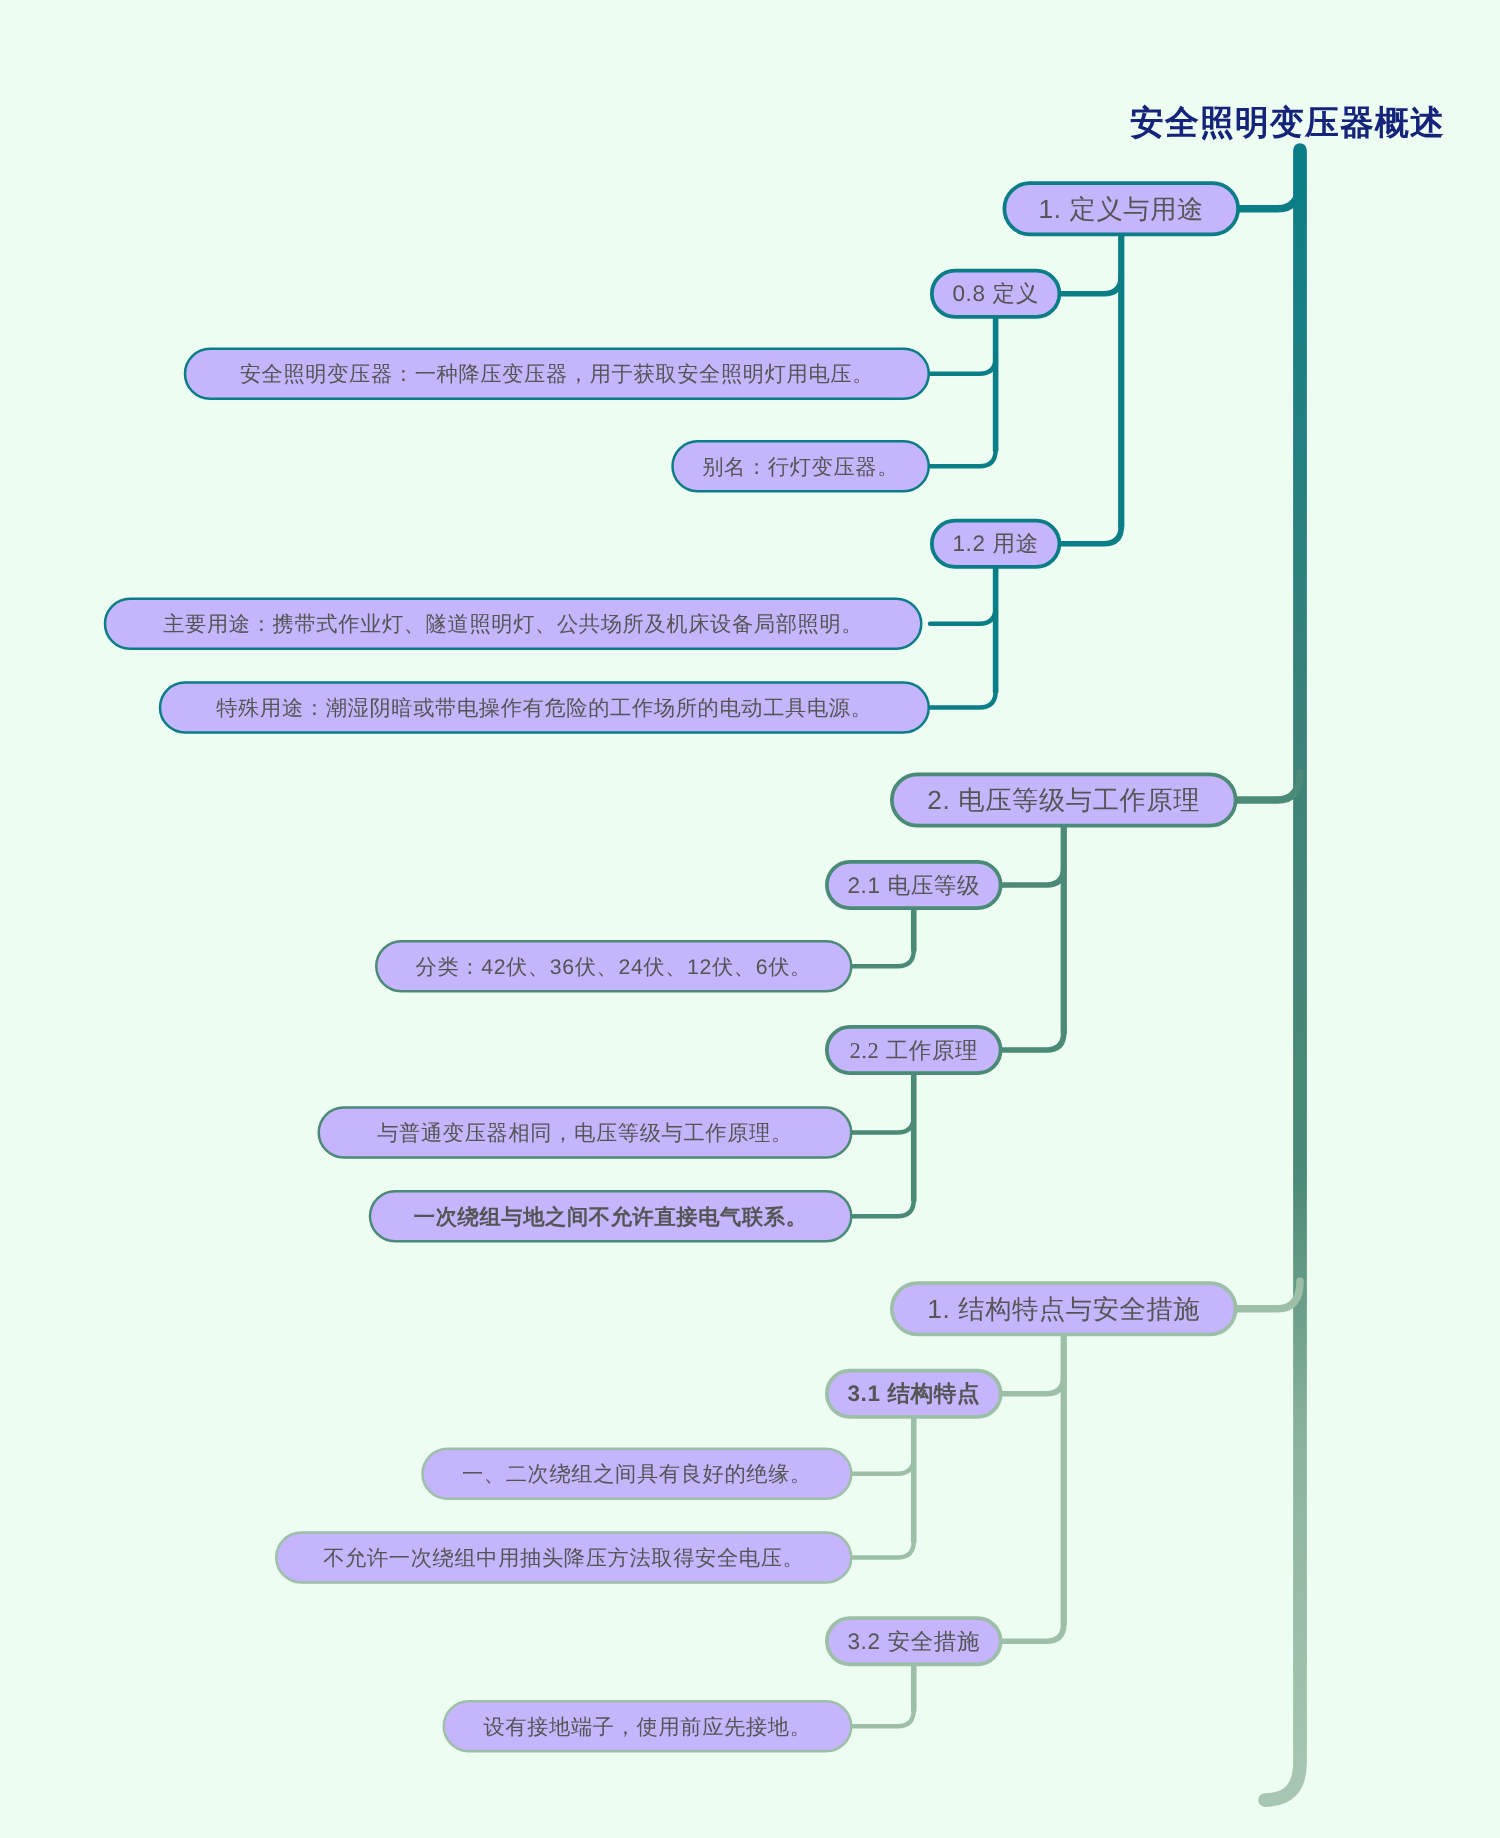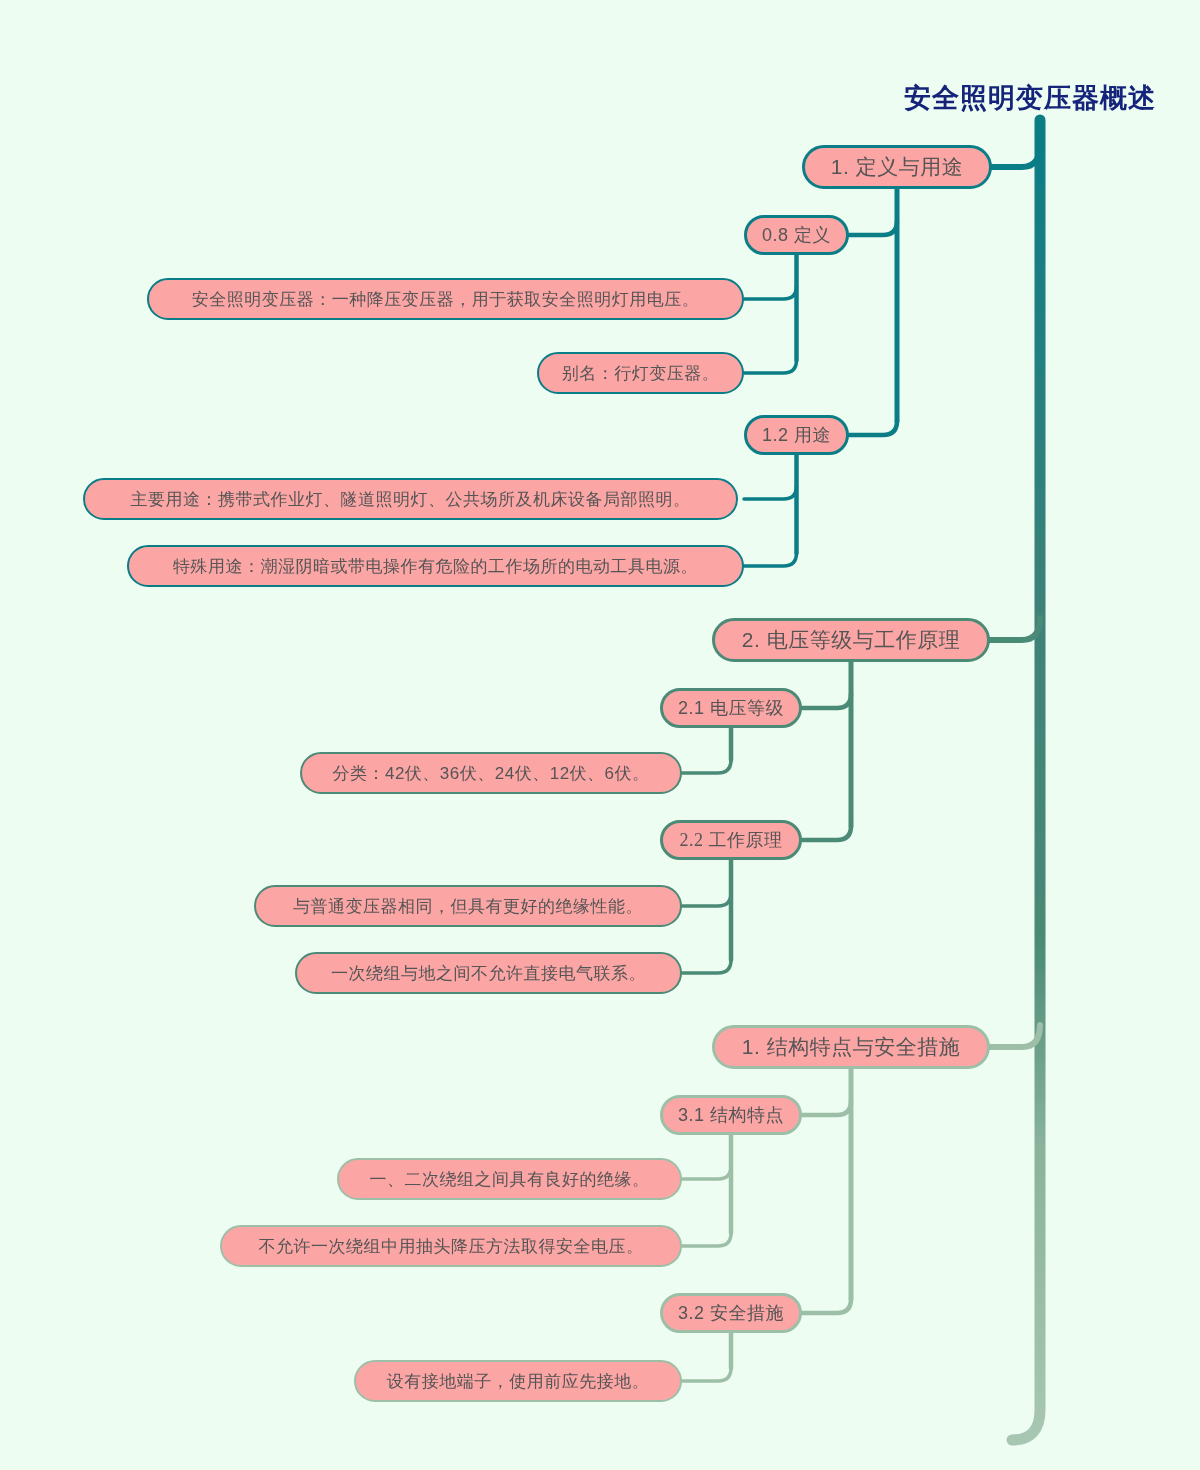--- a/index.html
+++ b/index.html
@@ -18,21 +18,21 @@
     font-size:27px;
     font-weight:bold;
     color:#15247a;
     letter-spacing:1px;
     white-space:nowrap;
   }
 
   .node{
     position:absolute;
     box-sizing:border-box;
-    background:#fca5a5;
+    background:#c4b5fd;
     border-style:solid;
     border-radius:22px;
     display:flex;
     align-items:center;
     justify-content:center;
     color:#555555;
     white-space:nowrap;
     letter-spacing:0.5px;
   }
   .node.lvl1{
@@ -112,22 +112,22 @@
       <div class="node lvl2" style="left: 712px; top: 215px; width: 105px; height: 40px; border-color: rgb(10, 125, 134);">0.8 定义</div>
       <div class="node lvl3" style="left: 115px; top: 278px; width: 597px; height: 42px; border-color: rgb(10, 125, 134);">安全照明变压器：一种降压变压器，用于获取安全照明灯用电压。</div>
       <div class="node lvl3" style="left: 505px; top: 352px; width: 207px; height: 42px; border-color: rgb(10, 125, 134);">别名：行灯变压器。</div>
       <div class="node lvl2" style="left: 712px; top: 415px; width: 105px; height: 40px; border-color: rgb(10, 125, 134);">1.2 用途</div>
       <div class="node lvl3" style="left: 51px; top: 478px; width: 655px; height: 42px; border-color: rgb(10, 125, 134);">主要用途：携带式作业灯、隧道照明灯、公共场所及机床设备局部照明。</div>
       <div class="node lvl3" style="left: 95px; top: 545px; width: 617px; height: 42px; border-color: rgb(10, 125, 134);">特殊用途：潮湿阴暗或带电操作有危险的工作场所的电动工具电源。</div>
       <div class="node lvl1" style="left: 680px; top: 618px; width: 278px; height: 44px; border-color: rgb(74, 138, 118);">2. 电压等级与工作原理</div>
       <div class="node lvl2" style="left: 628px; top: 688px; width: 142px; height: 40px; border-color: rgb(74, 138, 118);">2.1 电压等级</div>
       <div class="node lvl3" style="left: 268px; top: 752px; width: 382px; height: 42px; border-color: rgb(74, 138, 118);">分类：42伏、36伏、24伏、12伏、6伏。</div>
       <div class="node lvl2" style="left: 628px; top: 820px; width: 142px; height: 40px; border-color: rgb(74, 138, 118); font-family: Liberation Serif, serif;">2.2 工作原理</div>
-      <div class="node lvl3" style="left: 222px; top: 885px; width: 428px; height: 42px; border-color: rgb(74, 138, 118);">与普通变压器相同，但具有更好的绝缘性能。</div>
-      <div class="node lvl3" style="left: 263px; top: 952px; width: 387px; height: 42px; border-color: rgb(74, 138, 118);">一次绕组与地之间不允许直接电气联系。</div>
+      <div class="node lvl3" style="left: 222px; top: 885px; width: 428px; height: 42px; border-color: rgb(74, 138, 118);">与普通变压器相同，电压等级与工作原理。</div>
+      <div class="node lvl3" style="left: 263px; top: 952px; width: 387px; height: 42px; border-color: rgb(74, 138, 118); font-weight: bold;">一次绕组与地之间不允许直接电气联系。</div>
       <div class="node lvl1" style="left: 680px; top: 1025px; width: 278px; height: 44px; border-color: rgb(157, 191, 168);">1. 结构特点与安全措施</div>
-      <div class="node lvl2" style="left: 628px; top: 1095px; width: 142px; height: 40px; border-color: rgb(157, 191, 168);">3.1 结构特点</div>
+      <div class="node lvl2" style="left: 628px; top: 1095px; width: 142px; height: 40px; border-color: rgb(157, 191, 168); font-weight: bold;">3.1 结构特点</div>
       <div class="node lvl3" style="left: 305px; top: 1158px; width: 345px; height: 42px; border-color: rgb(157, 191, 168);">一、二次绕组之间具有良好的绝缘。</div>
       <div class="node lvl3" style="left: 188px; top: 1225px; width: 462px; height: 42px; border-color: rgb(157, 191, 168);">不允许一次绕组中用抽头降压方法取得安全电压。</div>
       <div class="node lvl2" style="left: 628px; top: 1293px; width: 142px; height: 40px; border-color: rgb(157, 191, 168);">3.2 安全措施</div>
       <div class="node lvl3" style="left: 322px; top: 1360px; width: 328px; height: 42px; border-color: rgb(157, 191, 168);">设有接地端子，使用前应先接地。</div>
     </div>
 </div>
 
 </body></html>

